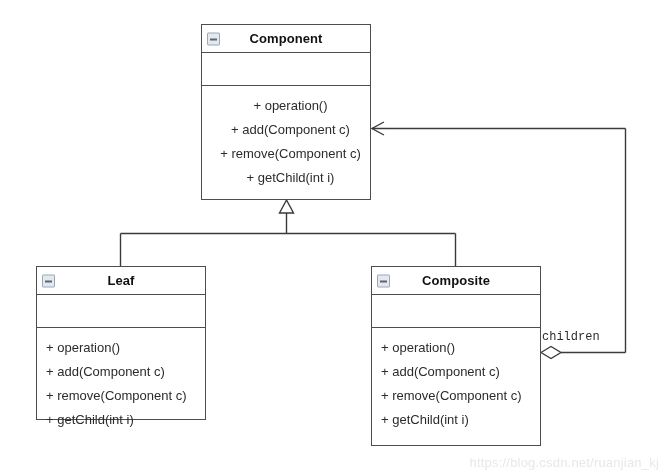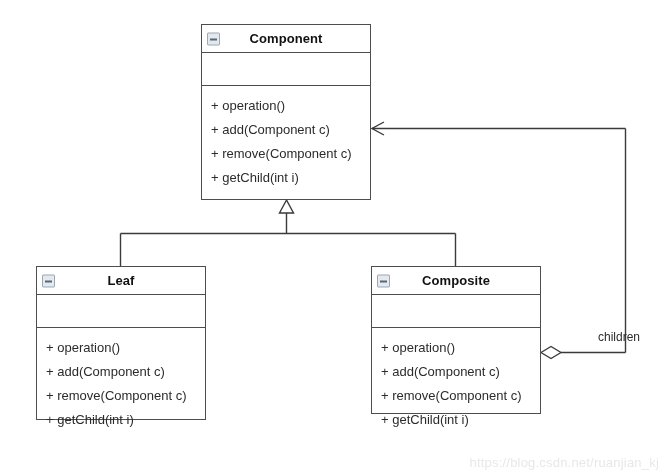--- a/index.html
+++ b/index.html
@@ -127,21 +127,21 @@
     <path d="M 625.5 352.5 L 625.5 128.5" stroke="#3a3a3a" stroke-width="1.4" fill="none"></path>
 
     <path d="M 625.5 128.5 L 372 128.5" stroke="#3a3a3a" stroke-width="1.4" fill="none"></path>
 
     <path d="M 384 122 L 372 128.5 L 384 135" fill="none" stroke="#3a3a3a" stroke-width="1.4" stroke-linecap="butt" stroke-linejoin="miter"></path>
 
     <path d="M 541 352.5 L 551 346.5 L 561 352.5 L 551 358.5 Z" fill="#ffffff" stroke="#3a3a3a" stroke-width="1.3" stroke-linejoin="miter"></path>
   </g>
 </svg>
 
-<div class="uml-class" id="class-component" style="left:201px; top:24px; width:170px; height:176px;">
+<div class="uml-class" id="class-component" style="left:201px; top:24px; width:170px; height:176px;text-align:center;">
   <div class="class-header">
     <span class="collapse-icon"></span>
     <span class="class-title">Component</span>
   </div>
   <div class="class-attributes"></div>
   <div class="class-methods">
     <div class="method-row">+ operation()</div>
     <div class="method-row">+ add(Component c)</div>
     <div class="method-row">+ remove(Component c)</div>
     <div class="method-row">+ getChild(int i)</div>
@@ -155,29 +155,29 @@
   </div>
   <div class="class-attributes"></div>
   <div class="class-methods">
     <div class="method-row">+ operation()</div>
     <div class="method-row">+ add(Component c)</div>
     <div class="method-row">+ remove(Component c)</div>
     <div class="method-row">+ getChild(int i)</div>
   </div>
 </div>
 
-<div class="uml-class" id="class-composite" style="left:371px; top:266px; width:170px; height:148px;">
+<div class="uml-class" id="class-composite" style="left:371px; top:266px; width:170px; height:180px;">
   <div class="class-header">
     <span class="collapse-icon"></span>
     <span class="class-title">Composite</span>
   </div>
   <div class="class-attributes"></div>
   <div class="class-methods">
     <div class="method-row">+ operation()</div>
     <div class="method-row">+ add(Component c)</div>
     <div class="method-row">+ remove(Component c)</div>
     <div class="method-row">+ getChild(int i)</div>
   </div>
 </div>
 
-<div class="edge-label" style="left:598px; top:330px;">children</div>
+<div class="edge-label" style="left:542px; top:330px;font-family:Liberation Mono, monospace;">children</div>
 
 <div class="watermark">https://blog.csdn.net/ruanjian_kj</div>
 
 </body></html>

